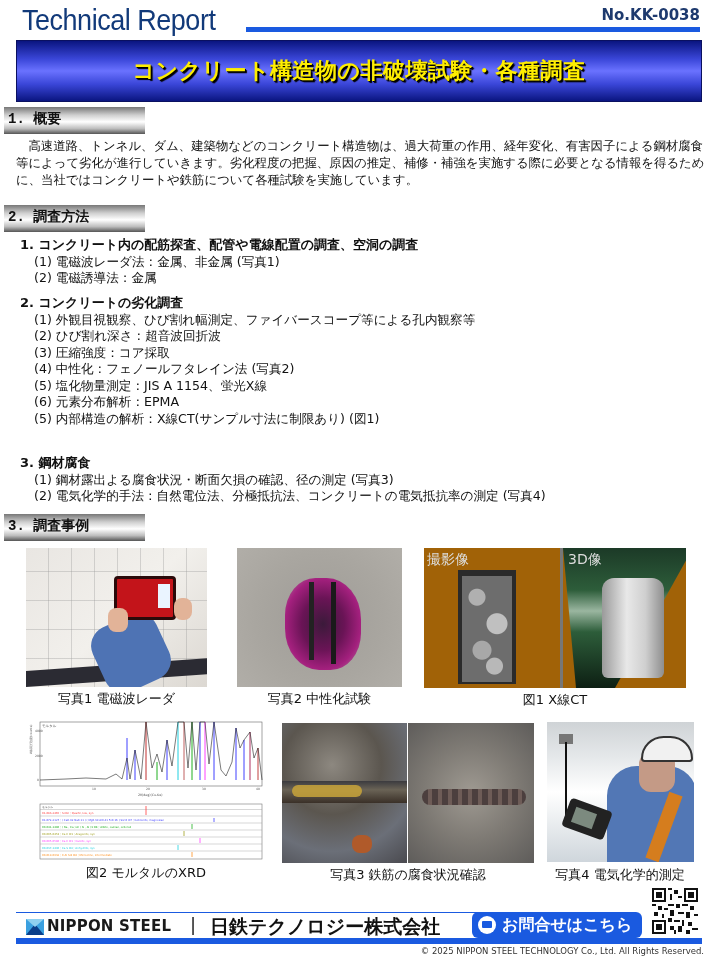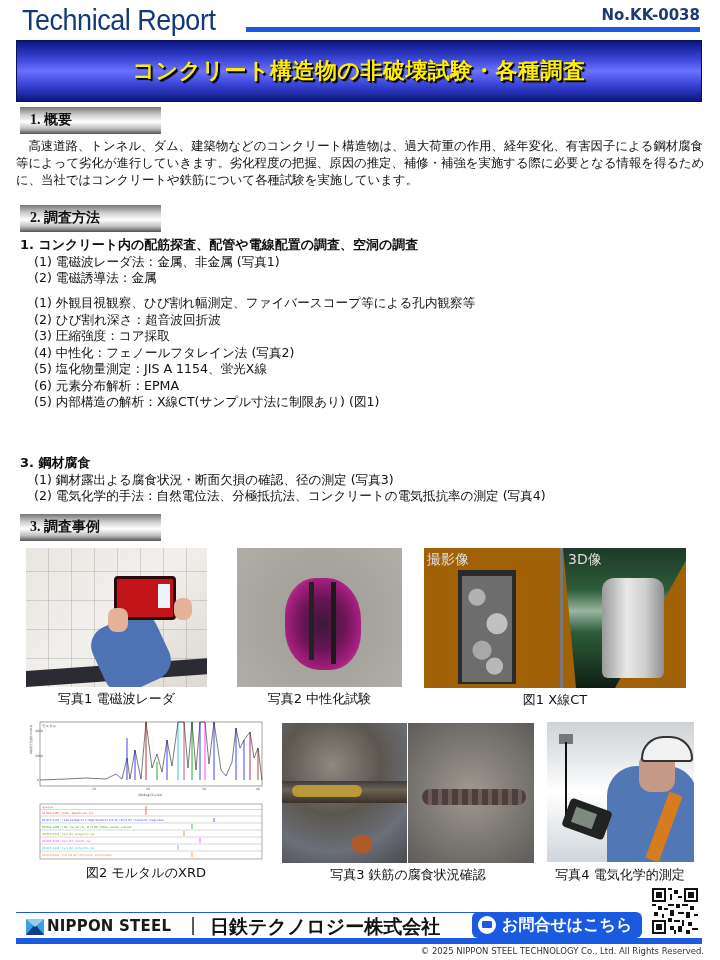--- a/index.html
+++ b/index.html
@@ -11,24 +11,24 @@
   .hdr-line { position: absolute; left: 246px; top: 27px; width: 454px; height: 5px; background: #1a5ae0; }
   .hdr-no { position: absolute; right: 20px; top: 6px; font-family: "DejaVu Sans", sans-serif; font-weight: bold; font-size: 15px; color: #1e3a6e; }
 
   .banner { position: absolute; left: 16px; top: 40px; width: 686px; height: 62px;
     background: linear-gradient(to bottom, #0a1580 0%, #3a46d8 30%, #6a72ff 50%, #3a46d8 72%, #0a1580 100%);
     border: 1px solid #0a1060; display: flex; align-items: center; justify-content: center; }
   .banner-text { font-family: "DejaVu Sans", sans-serif; font-weight: bold; font-size: 22px; color: #ffee00;
     text-shadow: 1px 1px 0 #000, 2px 2px 1px #000; letter-spacing: 0.5px; }
 
   
-  .sec-head { position: absolute; left: 20px; width: 141px; height: 27px;
+  .sec-head { position: absolute; left: 4px; width: 141px; height: 27px;
     background: linear-gradient(to bottom, #777 0%, #cfcfcf 30%, #ffffff 55%, #bdbdbd 80%, #555 100%);
-    font-family: Liberation Serif, serif; font-weight: bold; font-size: 14px; color: #111;
-    padding-left: 10px; line-height: 25px; }
+    font-family: Liberation Mono, monospace; font-weight: bold; font-size: 14px; color: #111;
+    padding-left: 4px; line-height: 25px; }
 
   .para { position: absolute; left: 16px; width: 692px; font-size: 12.4px; line-height: 17px; color: #111; }
   .para p { text-indent: 1em; }
 
   .list-block { position: absolute; left: 20px; width: 690px; font-size: 12.6px; line-height: 16.5px; }
   .list-title { font-weight: bold; font-size: 13px; }
   .list-item { padding-left: 14px; }
 
   
   .fig { position: absolute; overflow: hidden; }
@@ -125,20 +125,21 @@
 
 <div class="sec-head" style="top:205px;">2. 調査方法</div>
 
 <div class="list-block" style="top:237px;">
   <div class="list-title">1. コンクリート内の配筋探査、配管や電線配置の調査、空洞の調査</div>
   <div class="list-item">(1) 電磁波レーダ法：金属、非金属 (写真1)</div>
   <div class="list-item">(2) 電磁誘導法：金属</div>
 </div>
 
 <div class="list-block" style="top:295px;">
+  <div class="list-title">2. コンクリートの劣化調査</div>
   <div class="list-item">(1) 外観目視観察、ひび割れ幅測定、ファイバースコープ等による孔内観察等</div>
   <div class="list-item">(2) ひび割れ深さ：超音波回折波</div>
   <div class="list-item">(3) 圧縮強度：コア採取</div>
   <div class="list-item">(4) 中性化：フェノールフタレイン法 (写真2)</div>
   <div class="list-item">(5) 塩化物量測定：JIS A 1154、蛍光X線</div>
   <div class="list-item">(6) 元素分布解析：EPMA</div>
   <div class="list-item">(5) 内部構造の解析：X線CT(サンプル寸法に制限あり) (図1)</div>
 </div>
 
 <div class="list-block" style="top:455px;">

